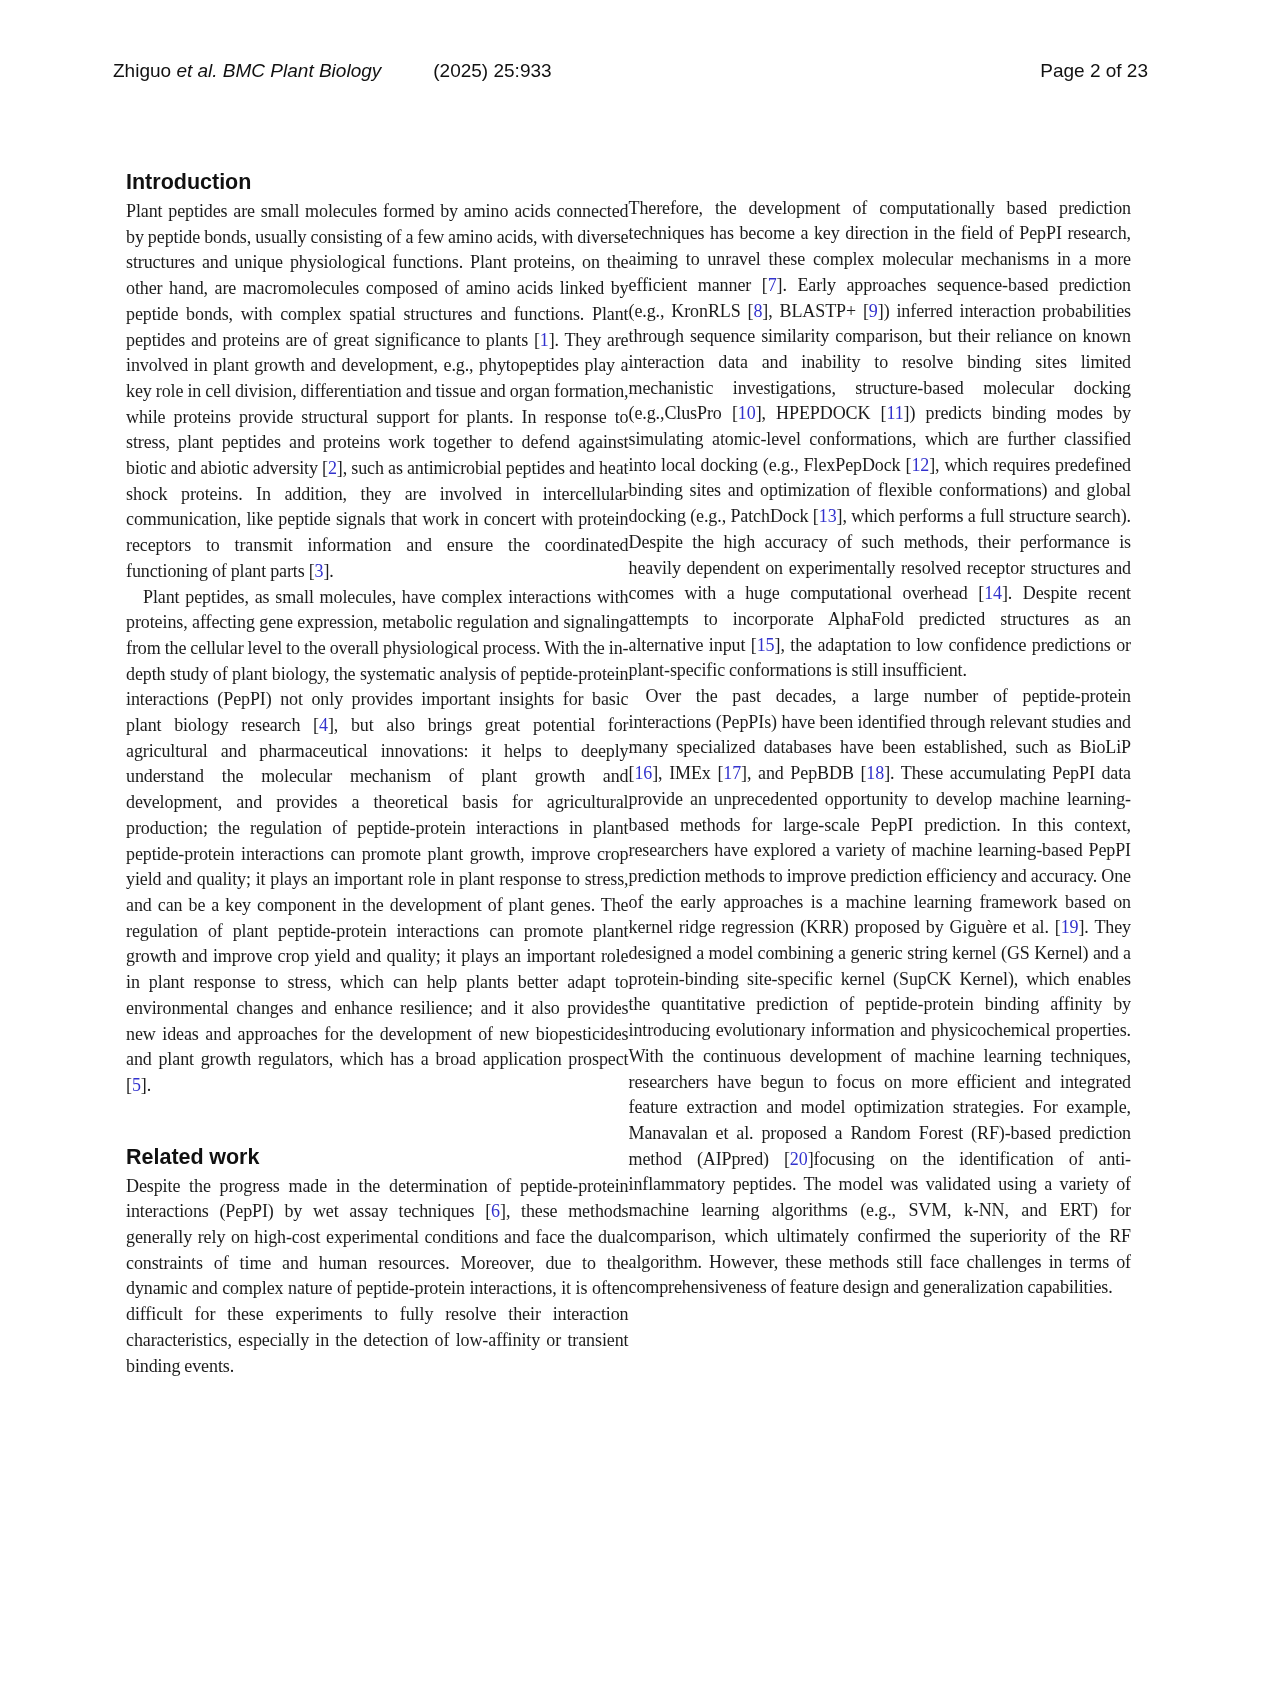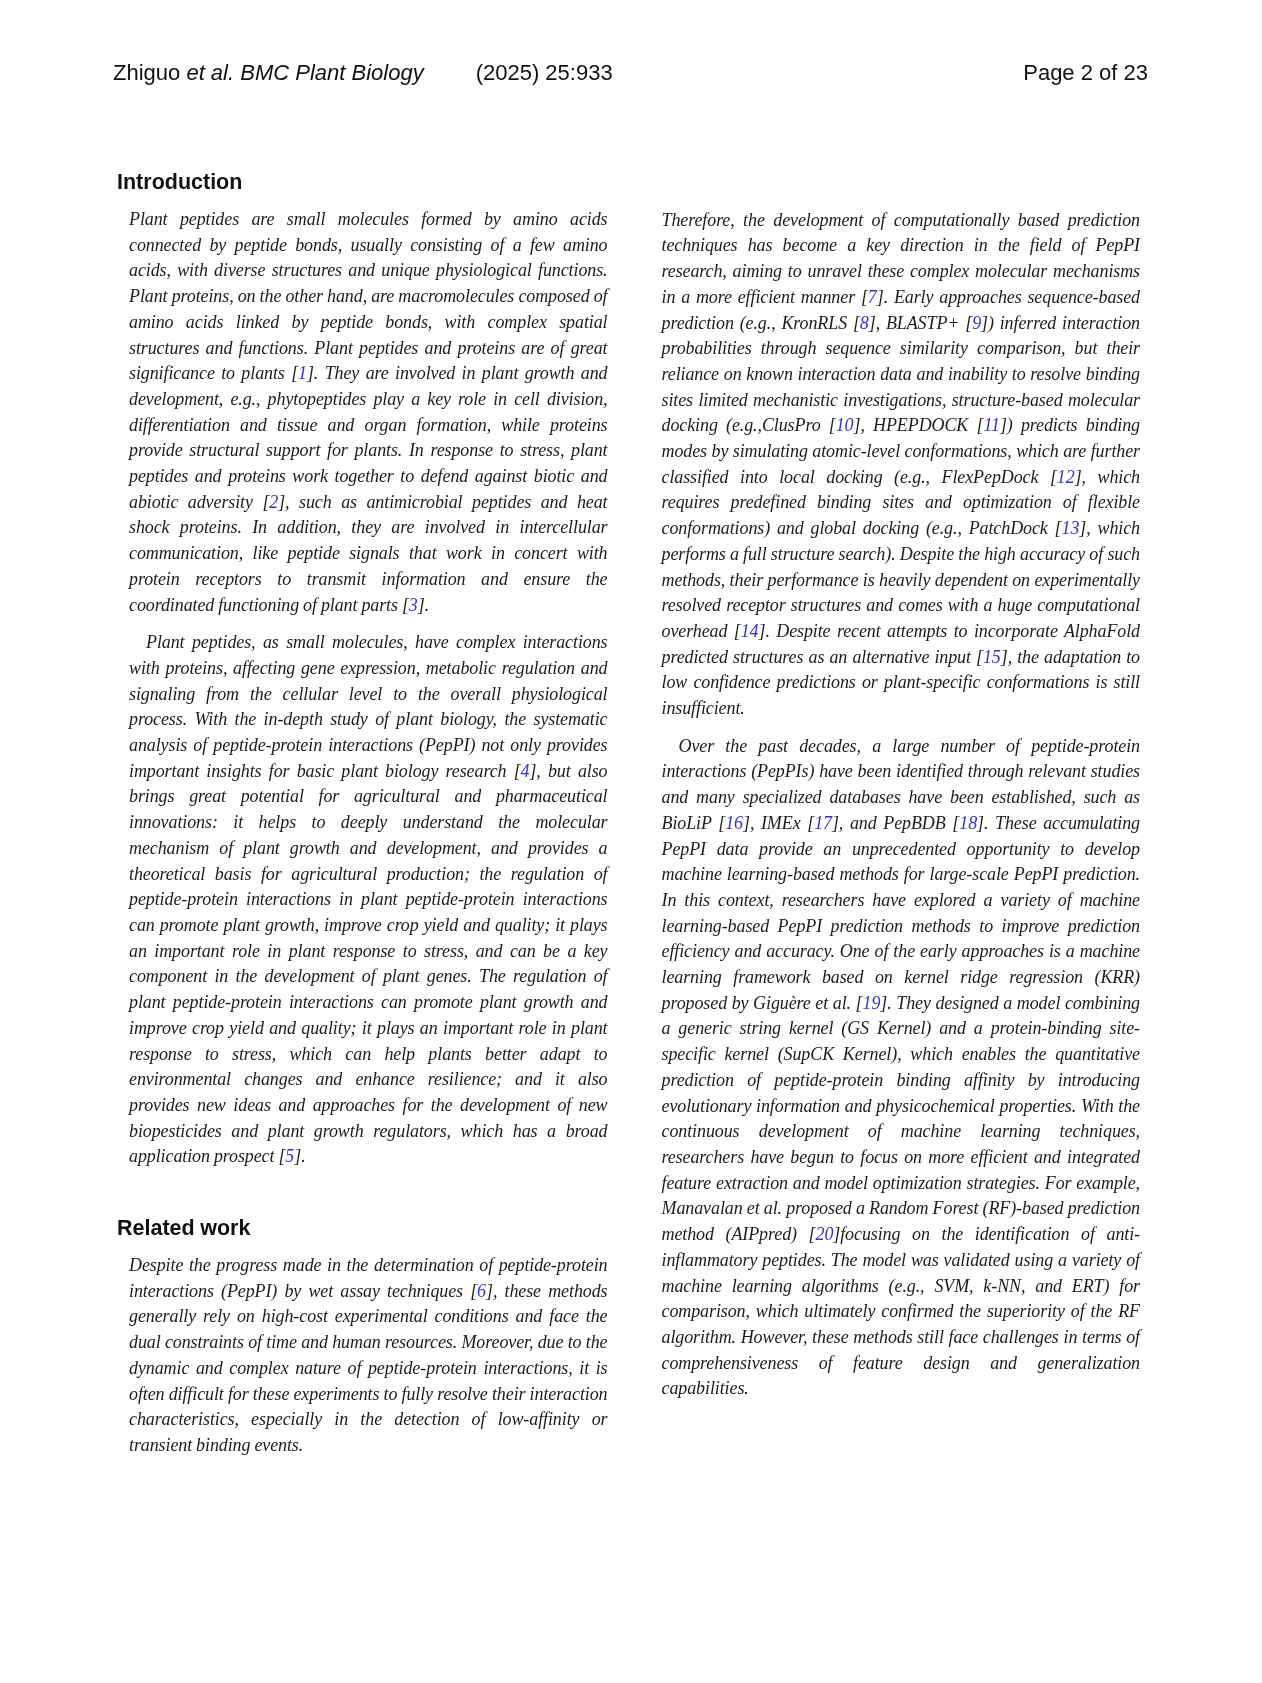--- a/index.html
+++ b/index.html
@@ -17,32 +17,31 @@
   }
   .page-header {
     position: absolute;
     top: 60px;
     left: 113px;
     width: 1035px;
     display: flex;
     justify-content: space-between;
     align-items: baseline;
     font-family: "Liberation Sans", sans-serif;
-    font-size: 22px;
+    font-size: 19px;
     color: #111;
   }
   .page-header .journal-ref .ital { font-style: italic; }
   .page-header .issue { margin-left: 52px; font-style: normal; }
   .columns {
     position: absolute;
     top: 170px;
-    left: 117px;
+    left: 126px;
     width: 1035px;
     display: flex;
-    gap: 30px;
   }
   .col {
     width: 502.5px;
     text-align: justify;
     font-size: 18px;
     line-height: 25.7px;
     letter-spacing: -0.1px;
     word-spacing: -0.4px;
   }
   .col-right { padding-top: 25.7px; }
@@ -50,21 +49,21 @@
     font-family: "Liberation Sans", sans-serif;
     font-weight: 700;
     font-size: 21.5px;
     line-height: 25px;
     margin: 0 0 4px 0;
     color: #111;
     text-align: left;
     letter-spacing: 0;
   }
   h2.related { margin-top: 46px; }
-  p { margin: 12px; padding: 0; font-style: italic; }
+  p { margin: 0; padding: 0; }
   p.indent { text-indent: 17px; }
   .cite { color: var(--cite, #3232cd); }
 </style>
 </head>
 <body>
 
 <header class="page-header">
   <div class="journal-ref">
     <span>Zhiguo</span><span> </span><span class="ital">et al. BMC Plant Biology</span><span class="issue">(2025) 25:933</span>
   </div>

